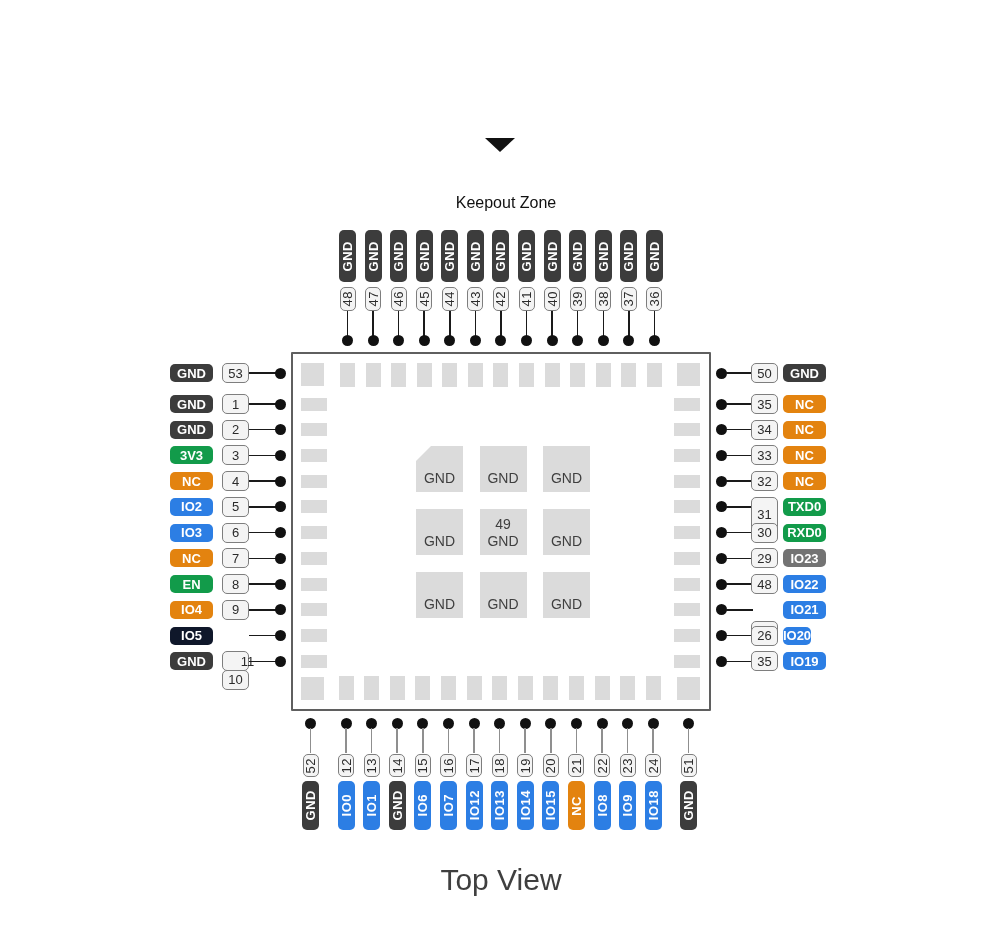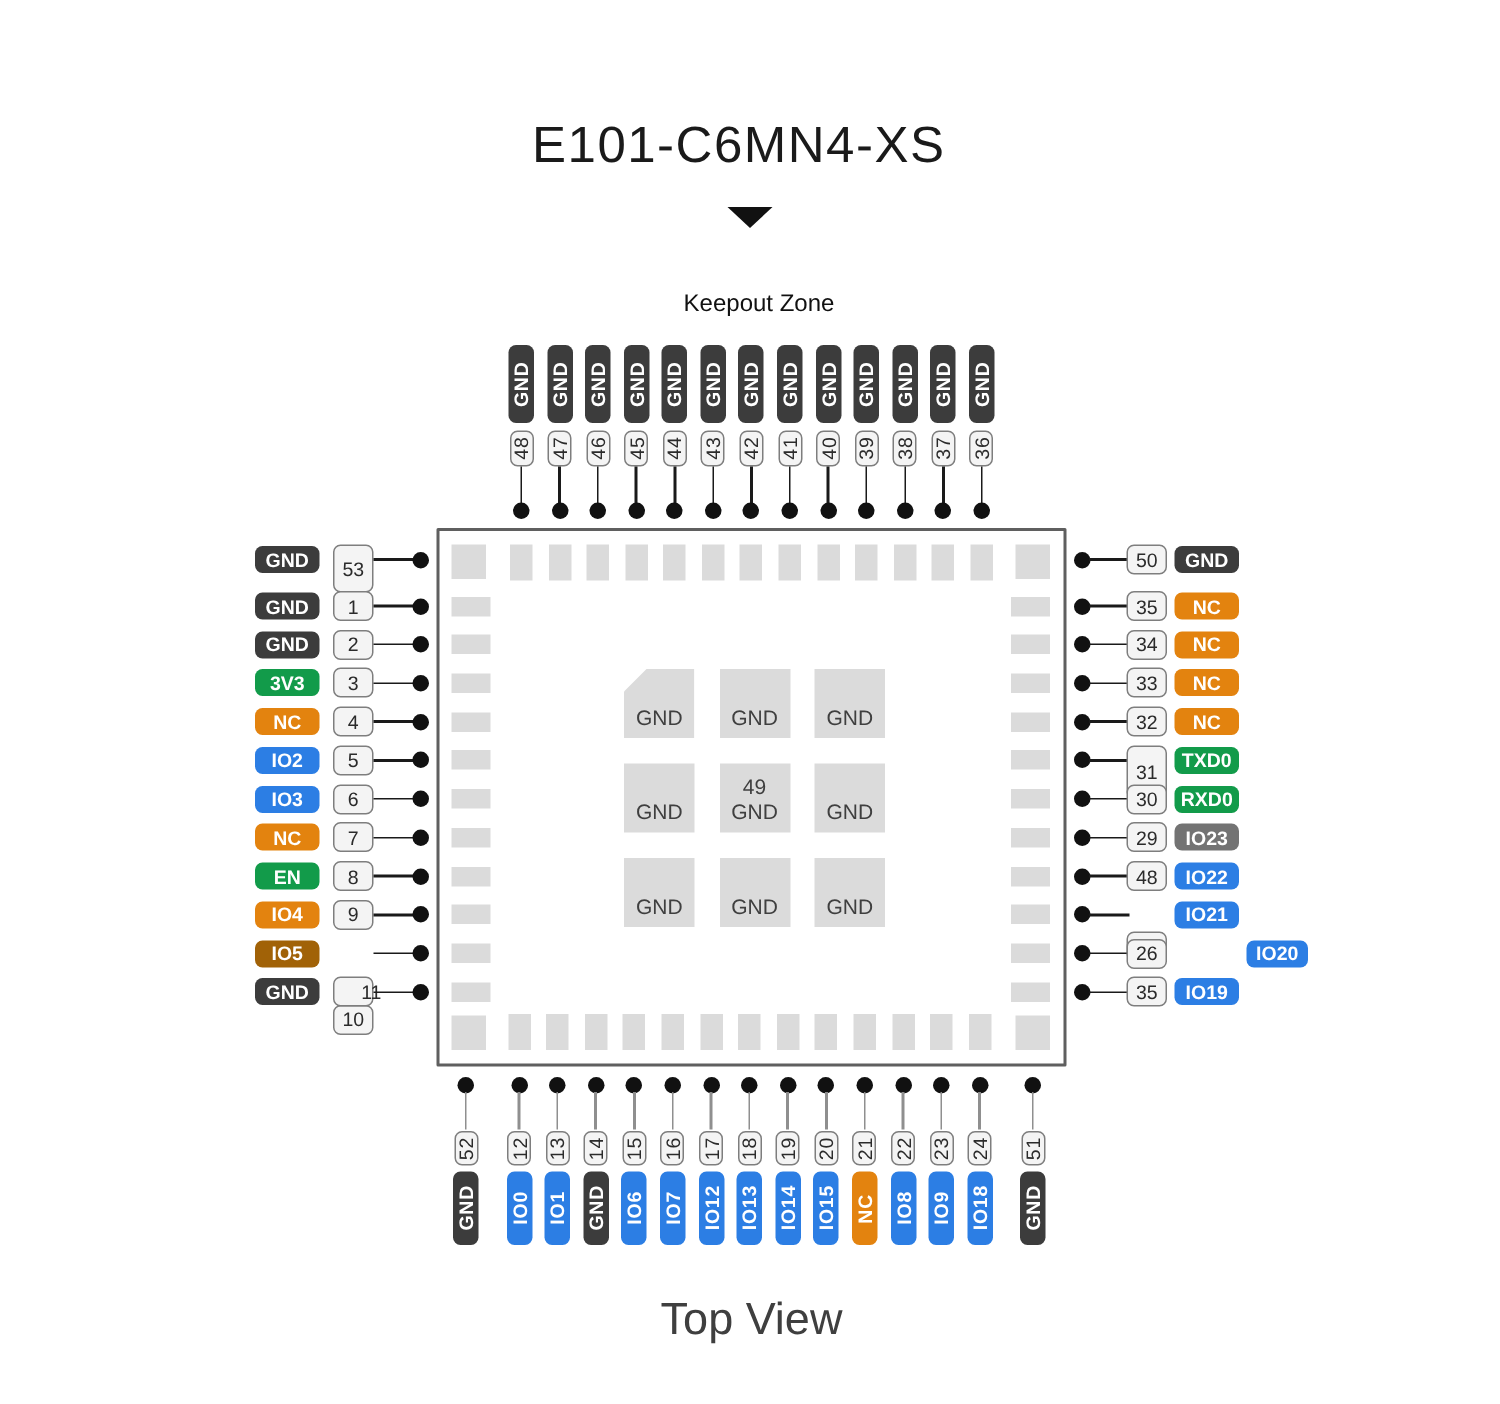--- a/index.html
+++ b/index.html
@@ -47,21 +47,20 @@
   }
   .vtext{writing-mode:vertical-rl;transform:rotate(180deg);letter-spacing:0.5px;}
   .pin-line{position:absolute;background:#1a1a1a;}
   .pin-line.gray{background:#8f8f8f;}
   .pin-dot{position:absolute;width:11px;height:11px;border-radius:50%;background:#111;}
 </style>
 </head>
 <body>
 
 <div id="canvas">
-  <div id="title" class="abs">E101-C6MN4-XS</div>
   <div id="triangle" class="abs"></div>
   <div id="keepout" class="abs">Keepout Zone</div>
   <div id="chip" class="abs"></div>
   <div id="pins-top">
       <div class="name-badge" style="left: 339px; top: 230px; width: 17px; height: 52px; background: rgb(60, 60, 60);">
         <span class="vtext">GND</span>
       </div>
       <div class="num-badge" style="left: 339.5px; top: 287px; width: 16px; height: 24px;">
         <span class="vtext">48</span>
       </div>
@@ -161,21 +160,21 @@
       <div class="num-badge" style="left: 646.46px; top: 287px; width: 16px; height: 24px;">
         <span class="vtext">36</span>
       </div>
       <div class="pin-line" style="left: 653.71px; top: 311px; width: 1.5px; height: 25px;"></div>
       <div class="pin-dot" style="left: 648.96px; top: 335px;"></div>
     </div>
   <div id="pins-left">
       <div class="name-badge" style="left: 170px; top: 364px; width: 43px; height: 18px; background: rgb(60, 60, 60);">
         <span>GND</span>
       </div>
-      <div class="num-badge" style="left: 222px; top: 363px; width: 27px; height: 32px;">
+      <div class="num-badge" style="left: 222px; top: 363px; width: 27px; height: 20px;">
         <span>53</span>
       </div>
       <div class="pin-line" style="left: 249px; top: 372.25px; width: 27px; height: 1.5px;"></div>
       <div class="pin-dot" style="left: 275px; top: 367.5px;"></div>
       <div class="name-badge" style="left: 170px; top: 395px; width: 43px; height: 18px; background: rgb(60, 60, 60);">
         <span>GND</span>
       </div>
       <div class="num-badge" style="left: 222px; top: 394px; width: 27px; height: 20px;">
         <span>1</span>
       </div>
@@ -238,21 +237,21 @@
       <div class="pin-line" style="left: 249px; top: 583.36px; width: 27px; height: 1.5px;"></div>
       <div class="pin-dot" style="left: 275px; top: 578.61px;"></div>
       <div class="name-badge" style="left: 170px; top: 600.84px; width: 43px; height: 18px; background: rgb(227, 131, 15);">
         <span>IO4</span>
       </div>
       <div class="num-badge" style="left: 222px; top: 599.84px; width: 27px; height: 20px;">
         <span>9</span>
       </div>
       <div class="pin-line" style="left: 249px; top: 609.09px; width: 27px; height: 1.5px;"></div>
       <div class="pin-dot" style="left: 275px; top: 604.34px;"></div>
-      <div class="name-badge" style="left: 170px; top: 626.57px; width: 43px; height: 18px; background: #a16207;">
+      <div class="name-badge" style="left: 170px; top: 626.57px; width: 43px; height: 18px; background: #0f172a;">
         <span>IO5</span>
       </div>
       <div class="num-badge" style="left: 222px; top: 625.57px; width: 27px; height: 20px; margin-top: 44px;">
         <span>10</span>
       </div>
       <div class="pin-line" style="left: 249px; top: 634.82px; width: 27px; height: 1.5px;"></div>
       <div class="pin-dot" style="left: 275px; top: 630.07px;"></div>
       <div class="name-badge" style="left: 170px; top: 652.3px; width: 43px; height: 18px; background: rgb(60, 60, 60);">
         <span>GND</span>
       </div>
@@ -341,21 +340,21 @@
         <span>27</span>
       </div>
       <div class="name-badge" style="left: 783px; top: 600.84px; width: 43px; height: 18px; background: rgb(44, 126, 228);">
         <span>IO21</span>
       </div>
       <div class="pin-dot" style="left: 715.5px; top: 630.07px;"></div>
       <div class="pin-line" style="left: 726px; top: 634.82px; width: 27px; height: 1.5px;"></div>
       <div class="num-badge" style="left: 751px; top: 625.57px; width: 27px; height: 20px;">
         <span>26</span>
       </div>
-      <div class="name-badge" style="left: 783px; top: 626.57px; width: 41px; height: 18px; background: rgb(44, 126, 228); margin-left: 48px;">
+      <div class="name-badge" style="left: 783px; top: 626.57px; width: 28px; height: 18px; background: rgb(44, 126, 228);">
         <span>IO20</span>
       </div>
       <div class="pin-dot" style="left: 715.5px; top: 655.8px;"></div>
       <div class="pin-line" style="left: 726px; top: 660.55px; width: 27px; height: 1.5px;"></div>
       <div class="num-badge" style="left: 751px; top: 651.3px; width: 27px; height: 20px;">
         <span>35</span>
       </div>
       <div class="name-badge" style="left: 783px; top: 652.3px; width: 43px; height: 18px; background: rgb(44, 126, 228);">
         <span>IO19</span>
       </div>

